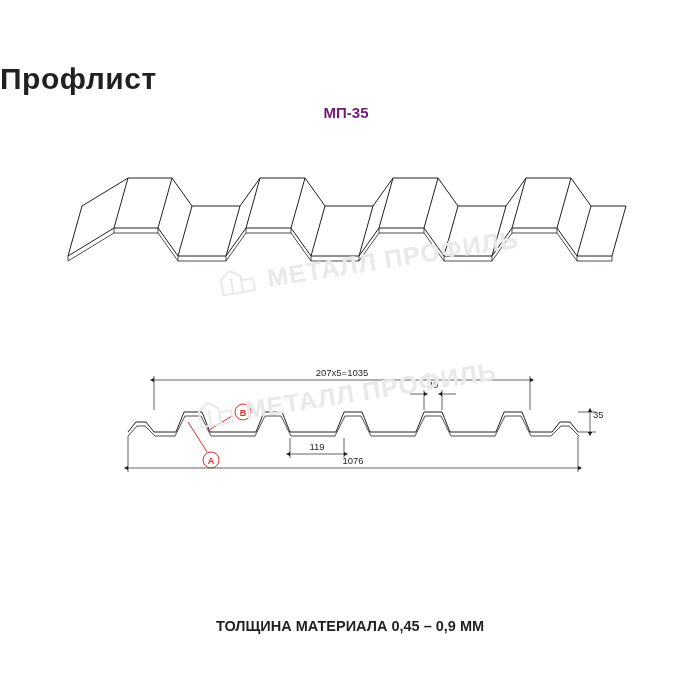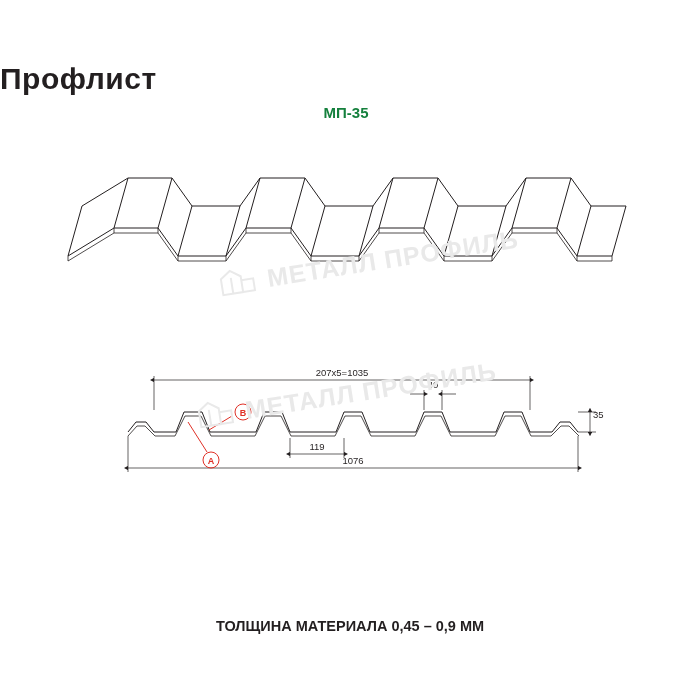--- a/index.html
+++ b/index.html
@@ -33,21 +33,21 @@
     color: #231f20;
   }
   .subtitle {
     position: absolute;
     top: 104px;
     left: 0;
     width: 692px;
     text-align: center;
     font-size: 15px;
     font-weight: bold;
-    color: #15803d;
+    color: #701a75;
   }
 
   
   .iso-view {
     position: absolute;
     top: 160px;
     left: 60px;
     width: 580px;
     height: 160px;
   }

